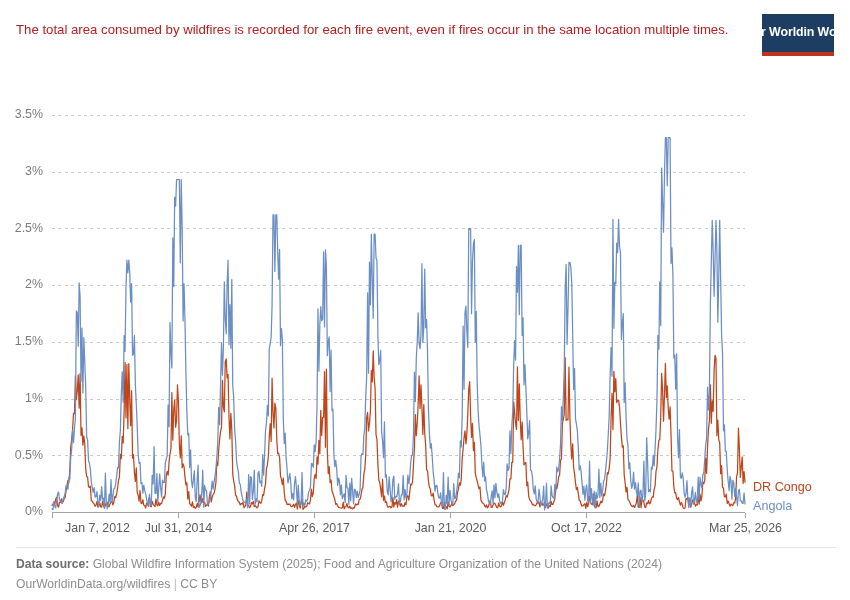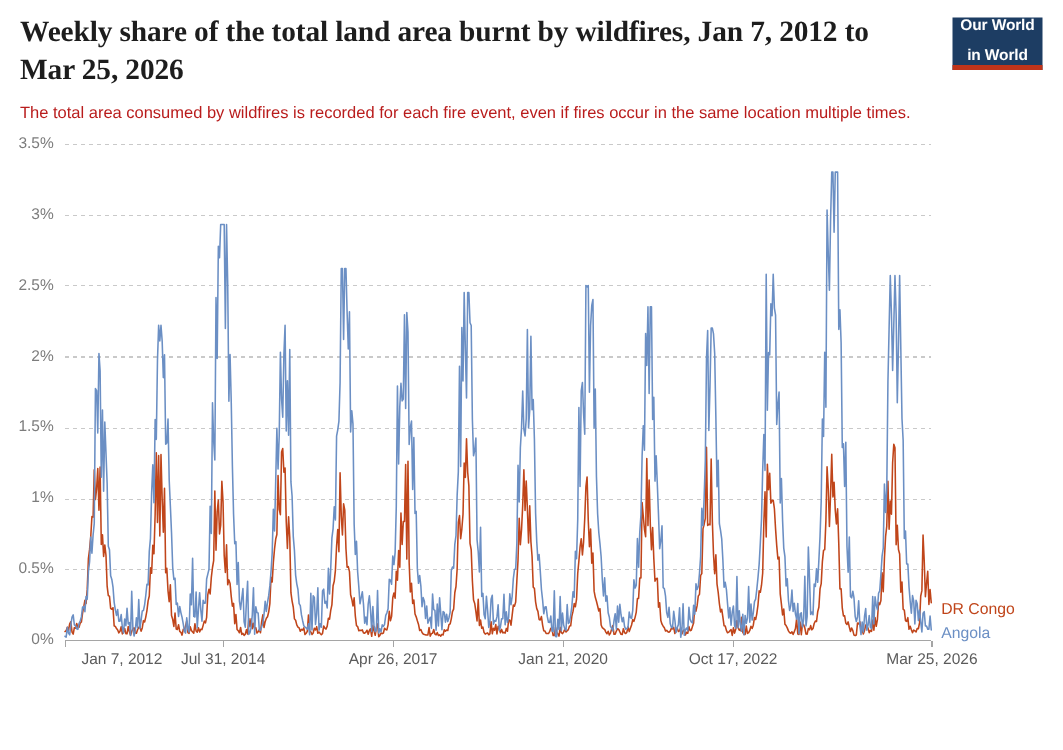--- a/index.html
+++ b/index.html
@@ -49,23 +49,23 @@
 
   
   #logo {
     position: absolute;
     right: 16px; top: 14px;
     width: 72px;
     height: 42px;
     background: #1d3d63;
     border-bottom: 4px solid #c0341a;
     display: flex;
-    flex-direction: column;
+    flex-direction: row;
     align-items: center;
-    justify-content: space-between;
+    justify-content: center;
     padding-bottom: 1px;
   }
   .logo-line {
     color: #ffffff;
     font-family: "Liberation Sans", sans-serif;
     font-size: 12.4px;
     font-weight: 700;
     line-height: 1.08;
     letter-spacing: -0.1px;
     white-space: nowrap;
@@ -151,21 +151,20 @@
     white-space: nowrap;
   }
   .sep { color: #bdbdbd; }
 </style>
 </head>
 <body>
 
 <div id="page">
 
   <div id="header">
-    <h1 id="title">Weekly share of the total land area burnt by wildfires, Jan 7, 2012 to Mar 25, 2026</h1>
     <p id="subtitle">The total area consumed by wildfires is recorded for each fire event, even if fires occur in the same location multiple times.</p>
   </div>
 
   <div id="logo">
     <span class="logo-line">Our World</span>
     <span class="logo-line">in World</span>
   </div>
 
   <div id="chart">
     <svg id="chart-svg" width="850" height="440" viewBox="0 0 850 440">
@@ -207,14 +206,25 @@
           <path d="M52.00 405.22L52.94 404.51L53.87 401.84L54.81 404.26L55.75 399.09L56.68 397.38L57.62 405.73L58.56 407.30L59.49 402.08L60.43 402.55L61.36 398.81L62.30 401.73L63.24 401.73L64.17 398.49L65.11 397.63L66.05 390.42L66.98 385.52L67.92 380.29L68.86 382.76L69.79 371.52L70.73 346.83L71.67 339.55L72.60 329.34L73.54 313.28L74.48 313.72L75.41 275.83L76.35 299.67L77.29 290.86L78.22 274.87L79.16 308.16L80.09 273.62L81.03 335.51L81.97 327.77L82.90 345.12L83.84 335.93L84.78 344.29L85.71 368.83L86.65 376.52L87.59 377.00L88.52 386.75L89.46 387.42L90.40 386.17L91.33 400.70L92.27 401.16L93.21 402.82L94.14 403.97L95.08 406.29L96.01 405.03L96.95 401.35L97.89 407.10L98.82 405.77L99.76 402.82L100.70 406.95L101.63 407.07L102.57 401.21L103.51 405.26L104.44 408.14L105.38 404.99L106.32 403.15L107.25 402.31L108.19 406.20L109.13 406.56L110.06 403.79L111.00 401.85L111.94 401.52L112.87 404.93L113.81 402.33L114.74 396.52L115.68 397.60L116.62 393.65L117.55 388.45L118.49 380.65L119.43 376.82L120.36 354.31L121.30 358.57L122.24 336.28L123.17 343.03L124.11 311.62L125.05 262.27L125.98 317.91L126.92 264.51L127.86 328.70L128.79 263.63L129.73 299.04L130.66 325.73L131.60 290.66L132.54 358.21L133.47 354.70L134.41 372.71L135.35 381.34L136.28 367.78L137.22 392.35L138.16 395.51L139.09 401.11L140.03 390.47L140.97 403.20L141.90 403.59L142.84 399.77L143.78 405.09L144.71 405.85L145.65 408.09L146.59 403.43L147.52 403.90L148.46 400.85L149.39 396.80L150.33 406.12L151.27 406.74L152.20 401.39L153.14 404.41L154.08 405.60L155.01 406.60L155.95 398.97L156.89 404.82L157.82 405.72L158.76 402.25L159.70 405.51L160.63 403.45L161.57 403.68L162.51 400.33L163.44 396.88L164.38 398.29L165.31 393.84L166.25 375.71L167.19 371.41L168.12 375.10L169.06 361.93L170.00 354.00L170.93 348.54L171.87 292.73L172.81 340.15L173.74 309.50L174.68 300.01L175.62 327.15L176.55 320.13L177.49 284.96L178.43 301.73L179.36 344.42L180.30 357.95L181.24 335.76L182.17 367.82L183.11 363.91L184.04 366.70L184.98 377.07L185.92 384.92L186.85 382.73L187.79 399.02L188.73 391.53L189.66 403.54L190.60 404.57L191.54 406.23L192.47 401.94L193.41 407.53L194.35 406.75L195.28 408.36L196.22 407.45L197.16 403.73L198.09 407.17L199.03 394.85L199.96 401.35L200.90 394.98L201.84 402.95L202.77 398.63L203.71 402.88L204.65 402.15L205.58 406.39L206.52 405.38L207.46 403.75L208.39 406.13L209.33 397.33L210.27 391.88L211.20 401.98L212.14 397.34L213.08 394.65L214.01 393.35L214.95 389.62L215.89 382.88L216.82 361.83L217.76 365.56L218.69 349.79L219.63 339.15L220.57 331.25L221.50 327.64L222.44 280.36L223.38 307.45L224.31 311.76L225.25 261.69L226.19 258.87L227.12 277.82L228.06 274.46L229.00 317.45L229.93 338.86L230.87 313.36L231.81 329.96L232.74 374.15L233.68 380.82L234.61 385.59L235.55 395.10L236.49 396.25L237.42 399.88L238.36 401.63L239.30 402.28L240.23 404.99L241.17 403.53L242.11 404.08L243.04 402.30L243.98 407.61L244.92 406.58L245.85 405.11L246.79 391.93L247.73 404.92L248.66 405.48L249.60 407.63L250.54 406.42L251.47 402.64L252.41 403.96L253.34 401.31L254.28 406.65L255.22 405.67L256.15 406.78L257.09 407.83L258.03 406.71L258.96 400.79L259.90 402.48L260.84 403.24L261.77 400.90L262.71 394.56L263.65 395.38L264.58 388.28L265.52 383.88L266.46 368.56L267.39 365.05L268.33 356.27L269.26 336.97L270.20 323.67L271.14 341.42L272.07 278.15L273.01 312.52L273.95 328.00L274.88 303.05L275.82 308.03L276.76 338.74L277.69 353.74L278.63 353.29L279.57 357.31L280.50 375.85L281.44 379.38L282.38 384.74L283.31 378.19L284.25 392.76L285.19 400.59L286.12 401.27L287.06 404.58L287.99 404.20L288.93 404.43L289.87 403.93L290.80 406.38L291.74 406.51L292.68 405.71L293.61 404.22L294.55 407.43L295.49 404.32L296.42 403.07L297.36 409.04L298.30 400.29L299.23 404.70L300.17 408.26L301.11 402.08L302.04 399.10L302.98 409.35L303.91 408.43L304.85 406.43L305.79 406.95L306.72 406.38L307.66 402.61L308.60 403.66L309.53 403.91L310.47 399.87L311.41 389.04L312.34 396.59L313.28 393.12L314.22 378.20L315.15 374.36L316.09 378.53L317.03 356.94L317.96 364.16L318.90 340.43L319.84 353.82L320.77 310.36L321.71 335.60L322.64 317.28L323.58 317.13L324.52 271.63L325.45 347.28L326.39 269.08L327.33 350.21L328.26 373.59L329.20 366.59L330.14 382.74L331.07 379.99L332.01 391.22L332.95 393.47L333.88 396.66L334.82 399.53L335.76 404.39L336.69 403.58L337.63 405.95L338.56 407.14L339.50 407.57L340.44 407.90L341.37 408.04L342.31 407.90L343.25 402.04L344.18 408.92L345.12 406.91L346.06 406.58L346.99 403.55L347.93 407.31L348.87 407.87L349.80 406.05L350.74 408.43L351.68 407.84L352.61 408.93L353.55 407.53L354.49 407.92L355.42 403.80L356.36 404.98L357.29 404.08L358.23 404.38L359.17 399.71L360.10 399.16L361.04 395.07L361.98 389.32L362.91 387.35L363.85 374.20L364.79 369.19L365.72 355.34L366.66 317.97L367.60 312.48L368.53 330.97L369.47 323.25L370.41 311.53L371.34 270.43L372.28 281.88L373.21 250.93L374.15 277.76L375.09 288.65L376.02 334.62L376.96 339.80L377.90 364.53L378.83 380.05L379.77 382.74L380.71 389.35L381.64 396.76L382.58 379.35L383.52 400.44L384.45 396.00L385.39 402.62L386.33 401.69L387.26 406.08L388.20 407.28L389.14 406.70L390.07 406.29L391.01 407.82L391.94 407.09L392.88 397.33L393.82 407.03L394.75 402.59L395.69 404.20L396.63 399.63L397.56 407.18L398.50 401.08L399.44 403.09L400.37 406.19L401.31 403.54L402.25 406.26L403.18 405.92L404.12 406.46L405.06 402.73L405.99 405.02L406.93 395.71L407.86 396.12L408.80 400.12L409.74 392.14L410.67 384.06L411.61 384.89L412.55 381.58L413.48 364.75L414.42 348.04L415.36 314.58L416.29 335.72L417.23 323.56L418.17 304.26L419.10 275.89L420.04 308.36L420.98 284.90L421.91 307.15L422.85 334.44L423.79 304.72L424.72 333.20L425.66 345.19L426.59 369.79L427.53 370.66L428.47 381.49L429.40 386.90L430.34 389.13L431.28 395.59L432.21 396.03L433.15 393.19L434.09 400.06L435.02 404.63L435.96 404.88L436.90 406.69L437.83 406.77L438.77 406.85L439.71 405.36L440.64 402.61L441.58 402.93L442.51 408.47L443.45 408.33L444.39 401.90L445.32 405.82L446.26 407.08L447.20 408.86L448.13 401.85L449.07 406.17L450.01 406.90L450.94 405.46L451.88 403.31L452.82 405.65L453.75 404.65L454.69 403.70L455.63 400.77L456.56 400.63L457.50 392.78L458.44 388.95L459.37 382.81L460.31 385.36L461.24 379.37L462.18 358.81L463.12 348.59L464.05 337.53L464.99 330.98L465.93 343.90L466.86 333.67L467.80 314.80L468.74 289.26L469.67 281.56L470.61 316.30L471.55 337.40L472.48 323.29L473.42 350.59L474.36 342.46L475.29 372.91L476.23 377.88L477.16 380.96L478.10 384.84L479.04 388.82L479.97 386.94L480.91 400.00L481.85 402.17L482.78 402.96L483.72 403.47L484.66 405.69L485.59 407.03L486.53 404.98L487.47 407.94L488.40 406.49L489.34 403.08L490.28 400.51L491.21 407.43L492.15 407.38L493.09 404.85L494.02 402.98L494.96 403.53L495.89 405.56L496.83 407.44L497.77 407.61L498.70 402.93L499.64 406.07L500.58 406.81L501.51 405.73L502.45 401.48L503.39 405.28L504.32 402.60L505.26 400.02L506.20 395.73L507.13 397.12L508.07 393.88L509.01 389.64L509.94 378.86L510.88 378.84L511.81 362.39L512.75 362.35L513.69 302.00L514.62 313.03L515.56 323.44L516.50 329.40L517.43 266.81L518.37 320.48L519.31 283.98L520.24 319.18L521.18 339.76L522.12 321.98L523.05 346.74L523.99 364.90L524.93 363.00L525.86 362.61L526.80 385.74L527.74 382.17L528.67 396.35L529.61 399.35L530.54 400.97L531.48 402.23L532.42 404.78L533.35 404.28L534.29 405.40L535.23 405.78L536.16 404.86L537.10 402.73L538.04 403.12L538.97 401.95L539.91 406.86L540.85 404.30L541.78 402.57L542.72 405.21L543.66 404.67L544.59 402.08L545.53 407.28L546.46 404.69L547.40 403.79L548.34 408.04L549.27 405.85L550.21 406.62L551.15 401.30L552.08 404.51L553.02 404.28L553.96 401.18L554.89 398.47L555.83 385.14L556.77 388.94L557.70 384.50L558.64 376.73L559.58 375.48L560.51 360.26L561.45 358.89L562.39 323.07L563.32 319.37L564.26 314.68L565.19 257.74L566.13 320.44L567.07 319.35L568.00 319.95L568.94 267.22L569.88 317.00L570.81 343.66L571.75 359.02L572.69 343.92L573.62 367.28L574.56 373.85L575.50 382.90L576.43 389.61L577.37 387.37L578.31 393.69L579.24 400.54L580.18 400.76L581.11 404.31L582.05 406.23L582.99 405.71L583.92 404.64L584.86 403.66L585.80 408.32L586.73 402.26L587.67 406.50L588.61 403.25L589.54 396.33L590.48 402.15L591.42 404.12L592.35 404.51L593.29 393.92L594.23 405.70L595.16 407.60L596.10 407.60L597.04 400.91L597.97 406.69L598.91 406.13L599.84 404.34L600.78 401.05L601.72 402.76L602.65 400.19L603.59 393.98L604.53 395.63L605.46 390.84L606.40 383.82L607.34 372.70L608.27 373.82L609.21 368.19L610.15 358.42L611.08 317.67L612.02 293.45L612.96 329.57L613.89 271.35L614.83 291.80L615.76 278.64L616.70 302.56L617.64 300.49L618.57 300.18L619.51 306.82L620.45 323.13L621.38 336.50L622.32 347.20L623.26 345.75L624.19 375.03L625.13 383.23L626.07 391.93L627.00 387.25L627.94 399.32L628.88 400.49L629.81 402.32L630.75 404.71L631.69 406.13L632.62 406.61L633.56 405.48L634.49 407.54L635.43 405.29L636.37 402.85L637.30 395.12L638.24 407.25L639.18 407.52L640.11 397.63L641.05 407.70L641.99 398.92L642.92 399.88L643.86 402.29L644.80 407.24L645.73 407.34L646.67 402.88L647.61 403.79L648.54 400.49L649.48 403.87L650.41 402.81L651.35 398.80L652.29 396.83L653.22 397.19L654.16 389.43L655.10 385.79L656.03 371.11L656.97 366.84L657.91 349.25L658.84 340.27L659.78 339.74L660.72 316.72L661.65 273.45L662.59 290.28L663.53 321.25L664.46 295.47L665.40 263.41L666.34 297.59L667.27 285.87L668.21 308.22L669.14 319.15L670.08 306.94L671.02 335.04L671.95 371.10L672.89 371.03L673.83 386.56L674.76 392.78L675.70 392.60L676.64 398.41L677.57 399.56L678.51 397.48L679.45 401.60L680.38 405.20L681.32 402.38L682.26 404.50L683.19 408.06L684.13 408.51L685.06 407.99L686.00 398.44L686.94 399.18L687.87 397.31L688.81 404.37L689.75 404.02L690.68 407.19L691.62 404.46L692.56 400.10L693.49 401.02L694.43 402.61L695.37 406.10L696.30 404.29L697.24 405.04L698.18 395.95L699.11 404.08L700.05 394.06L700.99 401.05L701.92 395.78L702.86 382.21L703.79 383.67L704.73 380.35L705.67 358.14L706.60 373.39L707.54 346.76L708.48 329.11L709.41 321.13L710.35 284.98L711.29 323.33L712.22 300.80L713.16 311.36L714.10 270.23L715.03 255.47L715.97 258.20L716.91 335.80L717.84 320.24L718.78 339.66L719.71 343.14L720.65 373.75L721.59 365.61L722.52 387.44L723.46 388.07L724.40 396.59L725.33 397.06L726.27 394.12L727.21 403.46L728.14 401.00L729.08 403.81L730.02 406.12L730.95 404.04L731.89 404.77L732.83 405.55L733.76 402.75L734.70 403.01L735.64 398.30L736.57 376.93L737.51 372.50L738.44 328.06L739.38 348.83L740.32 377.35L741.25 366.63L742.19 356.98L743.13 383.56L744.06 371.61L745.00 382.16" class="series-path" stroke="#c0451a"></path>
           <path d="M52.00 409.02L52.94 409.69L53.87 401.82L54.81 406.45L55.75 407.96L56.68 400.13L57.62 393.69L58.56 391.94L59.49 399.98L60.43 400.42L61.36 403.01L62.30 403.56L63.24 398.80L64.17 396.81L65.11 393.54L66.05 385.74L66.98 385.17L67.92 389.33L68.86 377.14L69.79 379.28L70.73 357.34L71.67 349.42L72.60 329.60L73.54 342.54L74.48 327.84L75.41 318.71L76.35 210.88L77.29 212.50L78.22 246.31L79.16 182.87L80.09 196.57L81.03 281.74L81.97 228.10L82.90 292.94L83.84 237.66L84.78 262.32L85.71 286.81L86.65 337.07L87.59 339.81L88.52 360.65L89.46 363.53L90.40 369.64L91.33 381.88L92.27 387.85L93.21 392.29L94.14 387.62L95.08 397.00L96.01 396.94L96.95 391.62L97.89 402.23L98.82 406.48L99.76 395.25L100.70 400.51L101.63 386.61L102.57 399.08L103.51 398.07L104.44 408.32L105.38 373.04L106.32 402.95L107.25 408.78L108.19 404.92L109.13 394.25L110.06 402.12L111.00 379.64L111.94 402.71L112.87 396.29L113.81 388.78L114.74 388.47L115.68 383.89L116.62 376.41L117.55 367.47L118.49 367.90L119.43 341.09L120.36 330.72L121.30 294.40L122.24 271.81L123.17 302.19L124.11 235.71L125.05 251.48L125.98 188.43L126.92 160.19L127.86 172.79L128.79 160.19L129.73 172.85L130.66 202.08L131.60 183.74L132.54 255.32L133.47 254.29L134.41 235.26L135.35 283.85L136.28 304.55L137.22 326.17L138.16 353.86L139.09 363.49L140.03 362.56L140.97 383.58L141.90 382.51L142.84 393.09L143.78 385.17L144.71 390.07L145.65 393.91L146.59 399.16L147.52 404.99L148.46 406.46L149.39 394.23L150.33 403.19L151.27 405.66L152.20 375.32L153.14 383.86L154.08 346.61L155.01 393.13L155.95 393.58L156.89 373.63L157.82 402.13L158.76 387.94L159.70 374.13L160.63 387.82L161.57 396.92L162.51 380.15L163.44 382.65L164.38 382.47L165.31 363.19L166.25 359.25L167.19 355.37L168.12 305.08L169.06 326.77L170.00 222.29L170.93 252.78L171.87 267.96L172.81 137.99L173.74 186.71L174.68 97.04L175.62 106.19L176.55 79.65L177.49 79.65L178.43 79.65L179.36 79.65L180.30 162.82L181.24 79.65L182.17 127.65L183.11 220.93L184.04 183.67L184.98 220.80L185.92 272.98L186.85 311.34L187.79 334.99L188.73 333.30L189.66 367.59L190.60 349.95L191.54 380.86L192.47 387.56L193.41 378.94L194.35 370.90L195.28 397.38L196.22 401.69L197.16 380.75L198.09 365.10L199.03 407.50L199.96 406.25L200.90 402.05L201.84 391.87L202.77 370.21L203.71 407.45L204.65 385.34L205.58 390.10L206.52 390.45L207.46 404.25L208.39 404.09L209.33 401.47L210.27 398.67L211.20 391.66L212.14 381.07L213.08 389.19L214.01 381.83L214.95 376.55L215.89 368.73L216.82 357.32L217.76 342.14L218.69 307.47L219.63 324.80L220.57 284.75L221.50 242.72L222.44 275.12L223.38 248.32L224.31 181.81L225.25 219.08L226.19 233.78L227.12 183.61L228.06 160.19L229.00 244.81L229.93 204.54L230.87 248.27L231.81 179.63L232.74 285.52L233.68 296.98L234.61 329.05L235.55 340.39L236.49 360.09L237.42 367.06L238.36 371.62L239.30 382.89L240.23 384.45L241.17 391.93L242.11 396.57L243.04 400.57L243.98 401.74L244.92 402.33L245.85 403.30L246.79 399.04L247.73 407.77L248.66 374.54L249.60 403.88L250.54 376.53L251.47 377.90L252.41 399.54L253.34 390.86L254.28 370.17L255.22 404.13L256.15 398.95L257.09 401.83L258.03 372.80L258.96 371.32L259.90 382.60L260.84 381.09L261.77 386.33L262.71 354.67L263.65 375.13L264.58 354.92L265.52 330.57L266.46 323.03L267.39 305.41L268.33 315.92L269.26 248.97L270.20 243.87L271.14 236.96L272.07 205.82L273.01 114.82L273.95 114.82L274.88 171.49L275.82 114.82L276.76 114.82L277.69 150.12L278.63 179.18L279.57 149.42L280.50 245.65L281.44 228.56L282.38 239.25L283.31 319.27L284.25 343.50L285.19 333.12L286.12 357.59L287.06 369.47L287.99 383.01L288.93 378.16L289.87 373.36L290.80 383.53L291.74 398.62L292.68 393.58L293.61 399.86L294.55 383.22L295.49 376.64L296.42 387.95L297.36 405.10L298.30 385.24L299.23 400.94L300.17 405.44L301.11 404.12L302.04 372.49L302.98 406.42L303.91 403.00L304.85 405.47L305.79 399.89L306.72 401.20L307.66 399.41L308.60 392.25L309.53 390.24L310.47 387.05L311.41 363.44L312.34 364.11L313.28 367.43L314.22 344.78L315.15 351.66L316.09 342.06L317.03 305.26L317.96 208.77L318.90 271.14L319.84 225.37L320.77 206.71L321.71 220.74L322.64 219.20L323.58 151.77L324.52 226.87L325.45 149.98L326.39 165.70L327.33 255.65L328.26 241.87L329.20 236.91L330.14 291.62L331.07 250.06L332.01 310.70L332.95 309.06L333.88 354.90L334.82 366.67L335.76 360.39L336.69 368.79L337.63 385.36L338.56 378.09L339.50 381.06L340.44 394.73L341.37 384.89L342.31 398.57L343.25 396.07L344.18 393.87L345.12 402.61L346.06 375.27L346.99 387.61L347.93 388.29L348.87 404.26L349.80 383.14L350.74 400.68L351.68 378.30L352.61 390.88L353.55 403.79L354.49 389.15L355.42 390.11L356.36 397.72L357.29 391.37L358.23 397.28L359.17 394.22L360.10 389.96L361.04 356.50L361.98 353.56L362.91 354.55L363.85 335.47L364.79 328.55L365.72 296.29L366.66 277.53L367.60 192.99L368.53 273.14L369.47 162.01L370.41 204.83L371.34 134.10L372.28 179.10L373.21 218.32L374.15 134.10L375.09 134.10L376.02 158.15L376.96 160.39L377.90 235.36L378.83 264.67L379.77 260.21L380.71 250.45L381.64 331.74L382.58 341.40L383.52 357.61L384.45 321.77L385.39 377.17L386.33 374.71L387.26 391.57L388.20 394.94L389.14 376.96L390.07 388.20L391.01 401.94L391.94 397.04L392.88 379.42L393.82 376.21L394.75 399.33L395.69 396.42L396.63 397.03L397.56 393.50L398.50 383.80L399.44 404.36L400.37 401.34L401.31 394.99L402.25 394.98L403.18 375.39L404.12 399.85L405.06 389.51L405.99 397.87L406.93 393.89L407.86 375.02L408.80 383.74L409.74 377.05L410.67 362.91L411.61 355.62L412.55 355.14L413.48 334.86L414.42 272.24L415.36 301.56L416.29 258.24L417.23 242.22L418.17 212.81L419.10 243.49L420.04 248.69L420.98 234.89L421.91 163.59L422.85 242.45L423.79 227.85L424.72 169.01L425.66 227.80L426.59 219.56L427.53 251.66L428.47 310.37L429.40 333.37L430.34 348.13L431.28 343.67L432.21 356.77L433.15 371.58L434.09 380.04L435.02 391.04L435.96 385.62L436.90 385.42L437.83 393.12L438.77 397.82L439.71 398.02L440.64 392.89L441.58 404.80L442.51 405.14L443.45 372.55L444.39 409.11L445.32 409.32L446.26 395.46L447.20 403.63L448.13 377.23L449.07 404.49L450.01 390.42L450.94 400.09L451.88 403.28L452.82 404.14L453.75 383.66L454.69 398.80L455.63 397.53L456.56 392.07L457.50 385.02L458.44 373.34L459.37 377.75L460.31 340.97L461.24 346.94L462.18 315.84L463.12 226.08L464.05 289.15L464.99 212.67L465.93 206.11L466.86 230.72L467.80 247.36L468.74 128.43L469.67 129.45L470.61 128.43L471.55 213.77L472.48 160.52L473.42 144.32L474.36 139.57L475.29 242.41L476.23 211.31L477.16 281.12L478.10 311.05L479.04 326.03L479.97 334.82L480.91 345.42L481.85 363.78L482.78 376.83L483.72 362.18L484.66 380.94L485.59 376.72L486.53 390.22L487.47 393.78L488.40 401.16L489.34 402.67L490.28 404.80L491.21 396.56L492.15 390.94L493.09 403.37L494.02 384.89L494.96 397.79L495.89 383.38L496.83 391.97L497.77 397.38L498.70 393.93L499.64 401.09L500.58 403.35L501.51 402.83L502.45 401.53L503.39 389.71L504.32 394.02L505.26 394.71L506.20 388.24L507.13 363.89L508.07 370.47L509.01 368.23L509.94 330.78L510.88 353.74L511.81 326.08L512.75 311.85L513.69 264.78L514.62 240.56L515.56 260.10L516.50 166.73L517.43 192.34L518.37 145.44L519.31 214.72L520.24 145.44L521.18 145.44L522.12 235.54L523.05 217.78L523.99 284.88L524.93 264.53L525.86 287.41L526.80 311.71L527.74 338.98L528.67 332.39L529.61 320.72L530.54 370.13L531.48 370.91L532.42 376.93L533.35 390.09L534.29 393.87L535.23 385.89L536.16 398.80L537.10 401.83L538.04 402.23L538.97 389.02L539.91 396.19L540.85 405.92L541.78 402.22L542.72 399.70L543.66 386.23L544.59 409.87L545.53 404.43L546.46 383.07L547.40 408.19L548.34 403.80L549.27 402.38L550.21 404.51L551.15 385.88L552.08 395.49L553.02 397.57L553.96 398.35L554.89 384.27L555.83 391.40L556.77 366.98L557.70 371.64L558.64 369.17L559.58 358.90L560.51 344.96L561.45 306.72L562.39 320.53L563.32 297.54L564.26 268.46L565.19 187.23L566.13 164.33L567.07 244.40L568.00 209.09L568.94 162.46L569.88 162.46L570.81 167.15L571.75 182.88L572.69 233.78L573.62 289.37L574.56 268.30L575.50 318.95L576.43 324.23L577.37 331.05L578.31 348.16L579.24 369.76L580.18 365.83L581.11 371.43L582.05 383.07L582.99 394.29L583.92 386.11L584.86 400.08L585.80 389.80L586.73 384.81L587.67 400.66L588.61 402.54L589.54 361.22L590.48 402.25L591.42 388.58L592.35 400.46L593.29 405.01L594.23 391.48L595.16 407.69L596.10 392.37L597.04 398.65L597.97 394.56L598.91 369.24L599.84 397.72L600.78 383.13L601.72 396.07L602.65 390.22L603.59 381.26L604.53 379.28L605.46 371.33L606.40 361.96L607.34 351.10L608.27 334.19L609.21 315.35L610.15 276.22L611.08 247.63L612.02 276.31L612.96 119.35L613.89 228.25L614.83 182.01L615.76 183.92L616.70 143.01L617.64 152.63L618.57 119.35L619.51 146.49L620.45 152.16L621.38 239.58L622.32 223.38L623.26 213.63L624.19 302.41L625.13 282.76L626.07 316.42L627.00 338.48L627.94 345.24L628.88 368.74L629.81 362.96L630.75 380.40L631.69 388.40L632.62 384.45L633.56 372.06L634.49 389.19L635.43 382.55L636.37 391.32L637.30 395.33L638.24 382.79L639.18 406.96L640.11 391.01L641.05 390.25L641.99 401.60L642.92 395.08L643.86 361.08L644.80 400.82L645.73 393.21L646.67 337.56L647.61 362.79L648.54 391.67L649.48 389.61L650.41 391.83L651.35 367.18L652.29 369.17L653.22 355.08L654.16 365.86L655.10 348.22L656.03 329.12L656.97 300.75L657.91 235.27L658.84 249.22L659.78 181.77L660.72 225.74L661.65 68.06L662.59 101.89L663.53 132.16L664.46 76.47L665.40 37.69L666.34 37.69L667.27 85.84L668.21 37.69L669.14 37.69L670.08 37.69L671.02 163.48L671.95 147.81L672.89 174.24L673.83 258.02L674.76 255.08L675.70 289.20L676.64 253.78L677.57 336.96L678.51 357.69L679.45 329.60L680.38 377.13L681.32 378.26L682.26 372.95L683.19 378.35L684.13 393.04L685.06 397.17L686.00 393.56L686.94 380.70L687.87 399.75L688.81 407.67L689.75 397.71L690.68 405.64L691.62 393.15L692.56 386.90L693.49 404.11L694.43 400.26L695.37 392.43L696.30 401.86L697.24 402.88L698.18 377.13L699.11 399.16L700.05 377.48L700.99 384.25L701.92 387.72L702.86 374.62L703.79 372.71L704.73 359.52L705.67 344.88L706.60 338.45L707.54 287.18L708.48 309.94L709.41 291.98L710.35 205.12L711.29 162.22L712.22 120.49L713.16 151.05L714.10 196.38L715.03 160.28L715.97 120.49L716.91 151.33L717.84 222.12L718.78 176.61L719.71 120.49L720.65 178.81L721.59 235.06L722.52 252.20L723.46 330.81L724.40 324.87L725.33 351.15L726.27 351.24L727.21 369.51L728.14 380.96L729.08 390.52L730.02 376.47L730.95 380.66L731.89 399.17L732.83 380.27L733.76 382.95L734.70 396.28L735.64 388.02L736.57 397.29L737.51 405.56L738.44 390.54L739.38 389.31L740.32 400.76L741.25 400.80L742.19 403.31L743.13 403.30L744.06 392.79L745.00 403.88" class="series-path" stroke="#6b8fc4"></path>
         </g>
       <g id="legend-group">
           <text x="753" y="388" class="legend-label" fill="#c0451a">DR Congo</text>
           <text x="753" y="407" class="legend-label" fill="#6b8fc4">Angola</text>
         </g>
     </svg>
   </div>
 
+  <div id="footer">
+    <div id="footer-top">
+      <span class="strong">Data source:</span>
+      <span>Global Wildfire Information System (2025); Food and Agriculture Organization of the United Nations (2024)</span>
+    </div>
+    <div id="footer-bottom">
+      <span>OurWorldinData.org/wildfires</span>
+      <span class="sep">|</span>
+      <span>CC BY</span>
+    </div>
+  </div>
 
 </div>
 
 </body></html>

